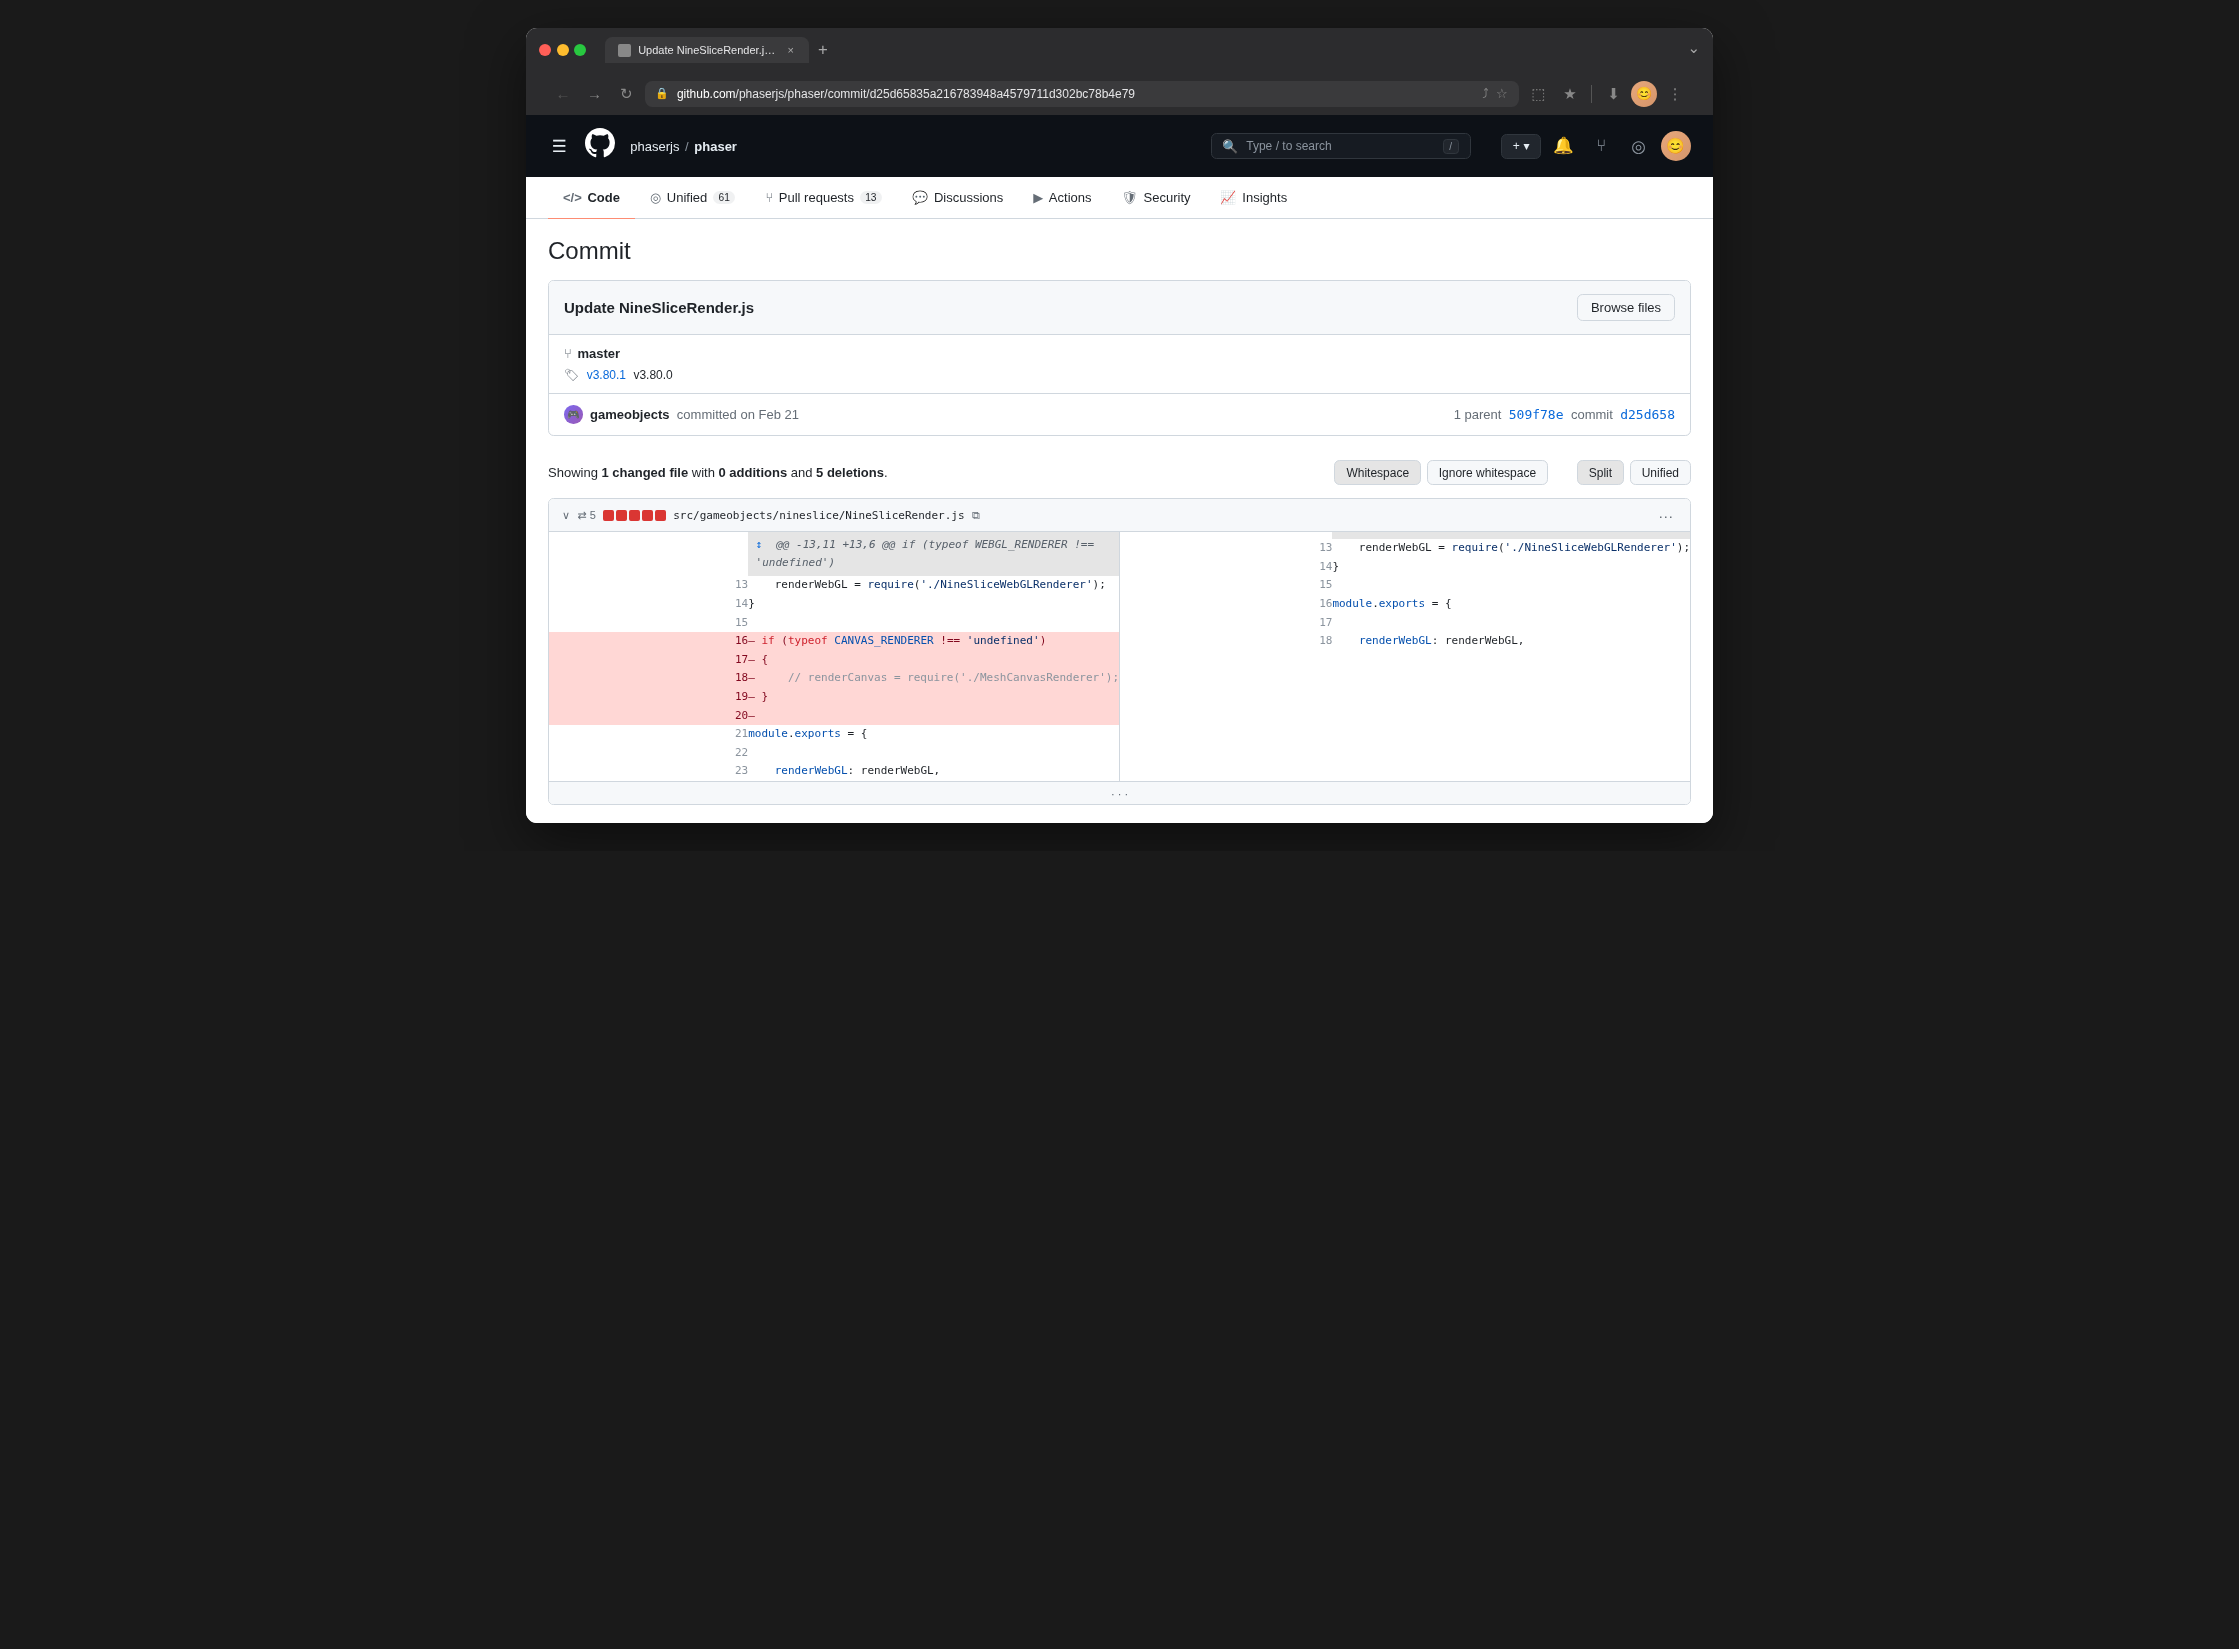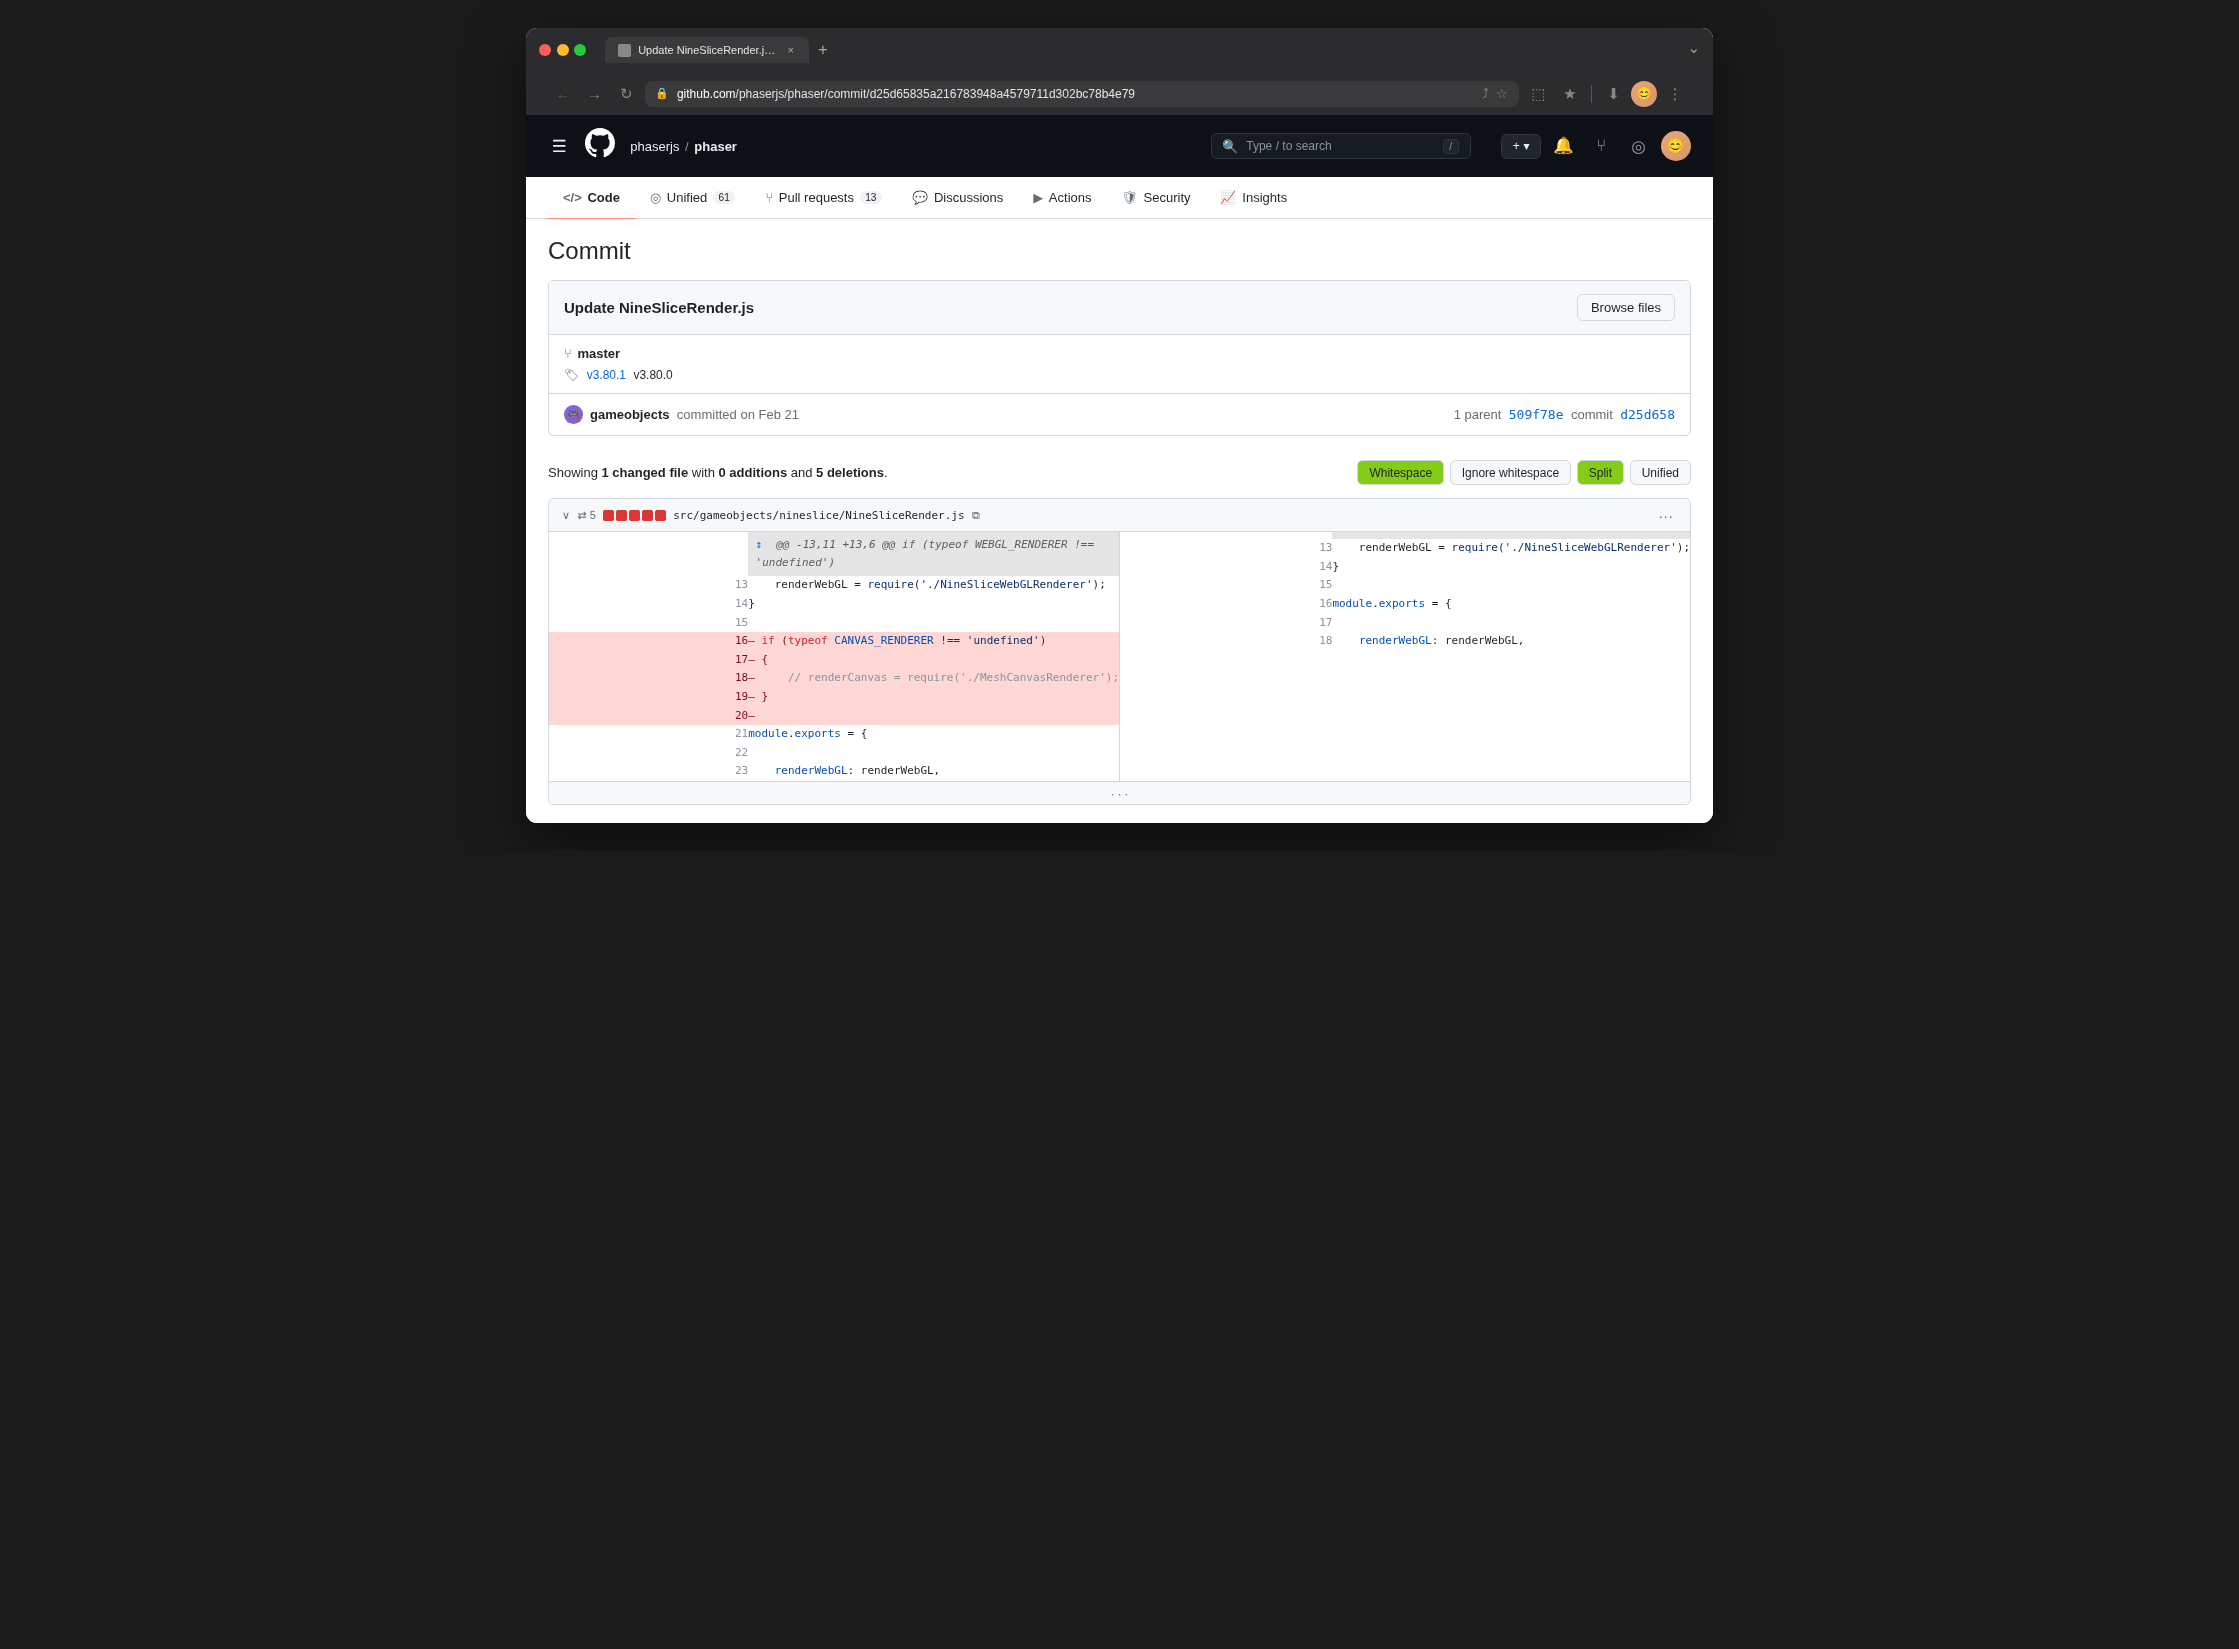--- a/index.html
+++ b/index.html
@@ -417,23 +417,24 @@
     .diff-btn {
       background: #f6f8fa;
       border: 0.9px solid #d0d7de;
       border-radius: 5.6px;
       padding: 4.6px 11px;
       font-size: 12px;
       color: #1f2328;
       cursor: pointer;
     }
     .diff-btn.active {
-      background: #84cc16;
+      background: #e5e5e5;
       border-color: #d0d7de;
       font-weight: 500;
+      margin-left: 23px;
     }
     
     .file-diff {
       border: 0.9px solid #d0d7de;
       border-radius: 5.6px;
       overflow: hidden;
     }
     .file-diff-header {
       background: #f6f8fa;
       border-bottom: 0.9px solid #d0d7de;

